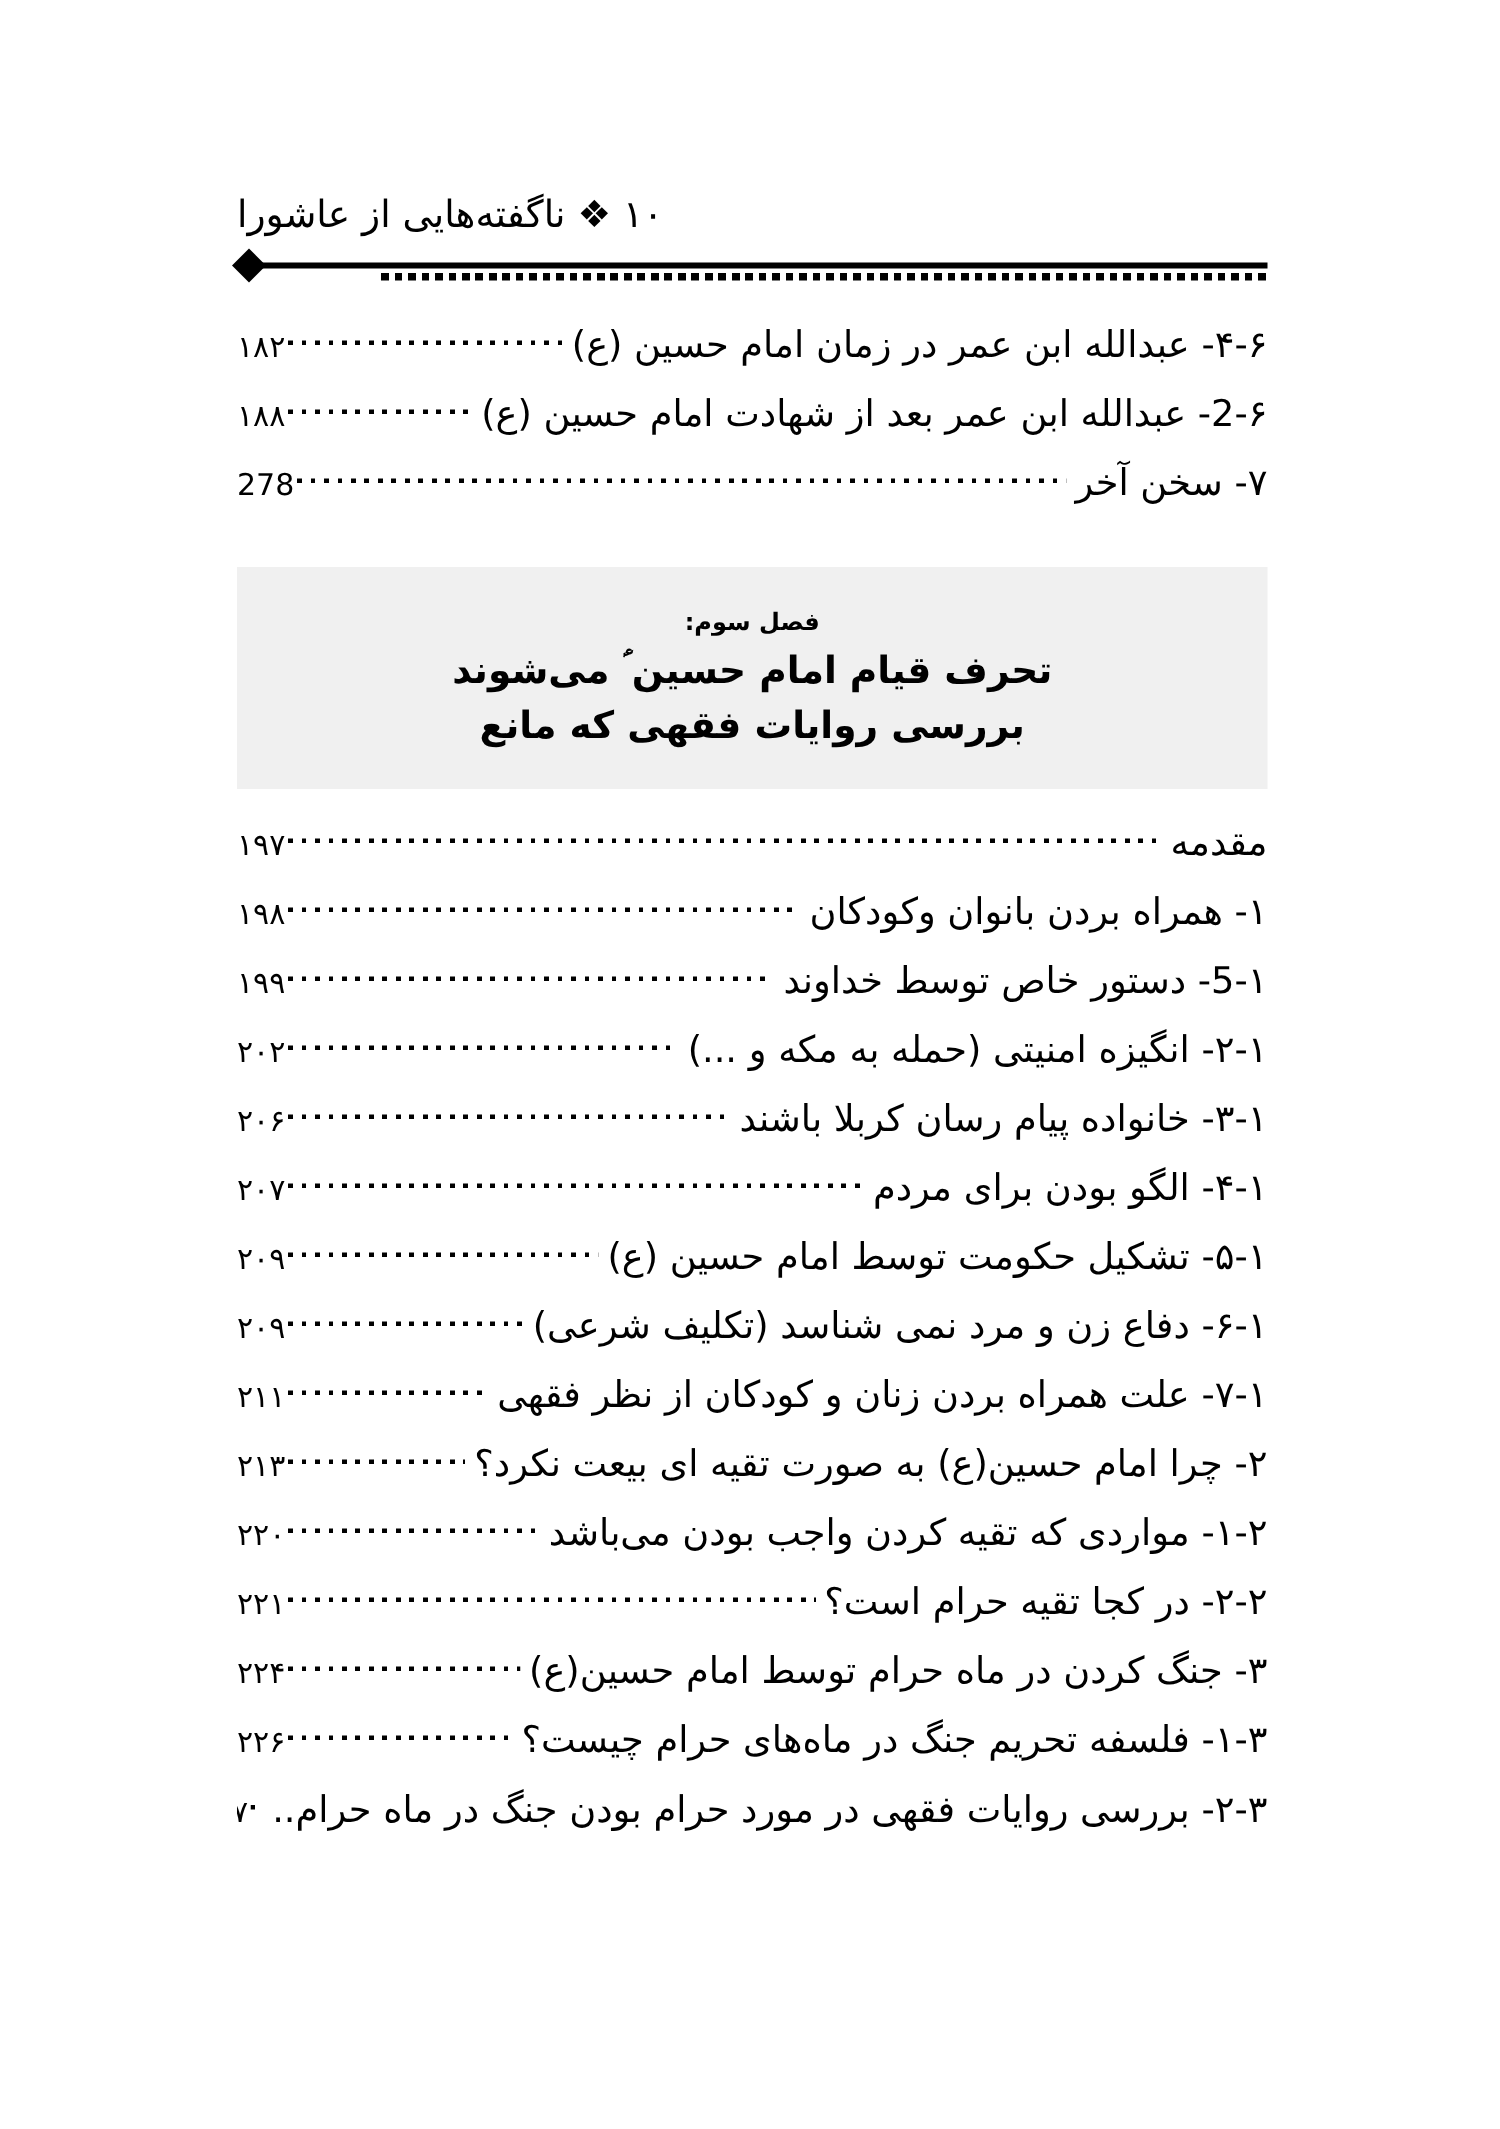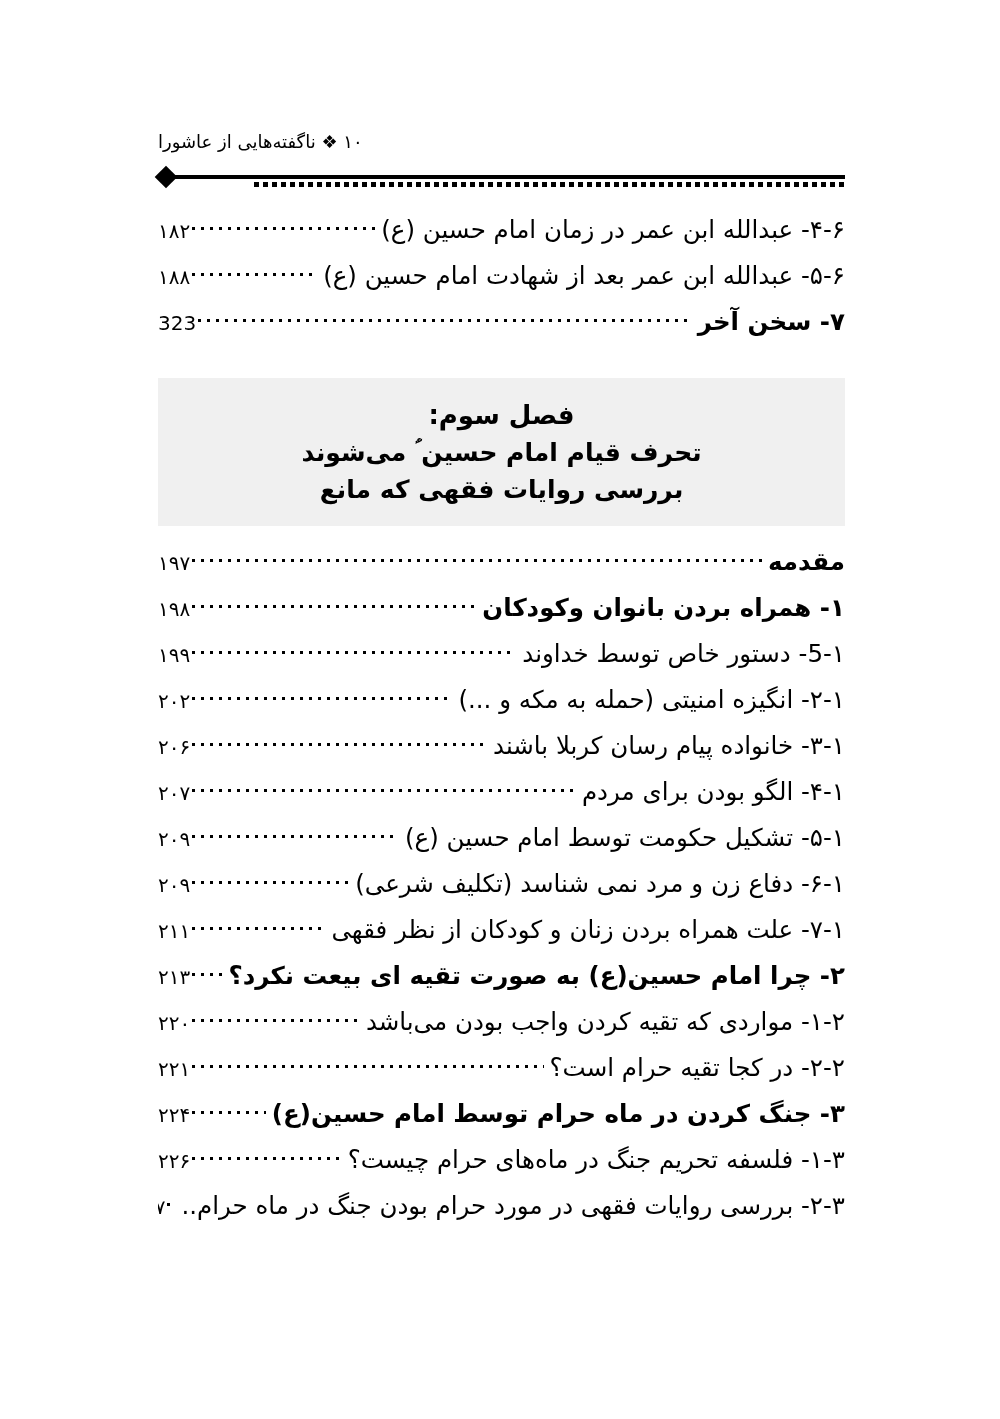--- a/index.html
+++ b/index.html
@@ -28,21 +28,21 @@
     top: 122px;
     left: 158px;
     width: 687px;
     height: 40px;
     display: flex;
     justify-content: flex-end;
     align-items: center;
     direction: rtl;
   }
   .running-header-text {
-    font-size: 18px;
+    font-size: 25px;
     line-height: 1;
     white-space: nowrap;
     letter-spacing: 0.4px;
   }
 
   .header-rule {
     position: absolute;
     left: 158px;
     width: 687px;
     top: 175px;
@@ -121,21 +121,21 @@
       rgba(0,0,0,0) 3px, rgba(0,0,0,0) 9px
     );
   }
   .toc-page {
     flex: 0 0 auto;
     padding-right: 2px;
     font-size: 20px;
   }
 
   
-  .lvl-1 .toc-label { padding-right: 0px; font-weight: bold; }
+  .lvl-1 .toc-label { padding-right: 0px; }
   .lvl-2 .toc-label { padding-right: 0px; }
 
   
   .chapter-banner {
     position: absolute;
     left: 158px;
     top: 378px;
     width: 687px;
     height: 148px;
     background: #f0f0f0;
@@ -147,21 +147,21 @@
     gap: 6px;
   }
   .chapter-line {
     font-size: 25px;
     font-weight: bold;
     line-height: 1.25;
     text-align: center;
     white-space: nowrap;
     letter-spacing: 0.2px;
   }
-  .chapter-line.l1 { font-size: 26px; }
+  .chapter-line.l1 { font-size: 16px; }
 </style>
 </head>
 <body>
 
 <div class="page">
 
   <div class="running-header">
     <span class="running-header-text">۱۰ ❖ ناگفته‌هایی از عاشورا</span>
   </div>
 
@@ -173,29 +173,29 @@
 
   <div class="toc toc-top">
 
     <div class="toc-row lvl-2">
       <span class="toc-label">۴-۶- عبدالله ابن عمر در زمان امام حسین (ع)</span>
       <span class="toc-leader"></span>
       <span class="toc-page">۱۸۲</span>
     </div>
 
     <div class="toc-row lvl-2">
-      <span class="toc-label">۵-۶-  عبدالله ابن عمر بعد از شهادت امام حسین (ع)</span>
+      <span class="toc-label">2-۶-  عبدالله ابن عمر بعد از شهادت امام حسین (ع)</span>
       <span class="toc-leader"></span>
       <span class="toc-page">۱۸۸</span>
     </div>
 
     <div class="toc-row lvl-1">
       <span class="toc-label">۷-  سخن آخر</span>
       <span class="toc-leader"></span>
-      <span class="toc-page">323</span>
+      <span class="toc-page">278</span>
     </div>
 
   </div>
 
   <div class="chapter-banner">
     <div class="chapter-line l1">فصل سوم:</div>
     <div class="chapter-line">تحرف قیام امام حسین ؑ می‌شوند</div>
     <div class="chapter-line">بررسی روایات فقهی که  مانع</div>
   </div>
 

